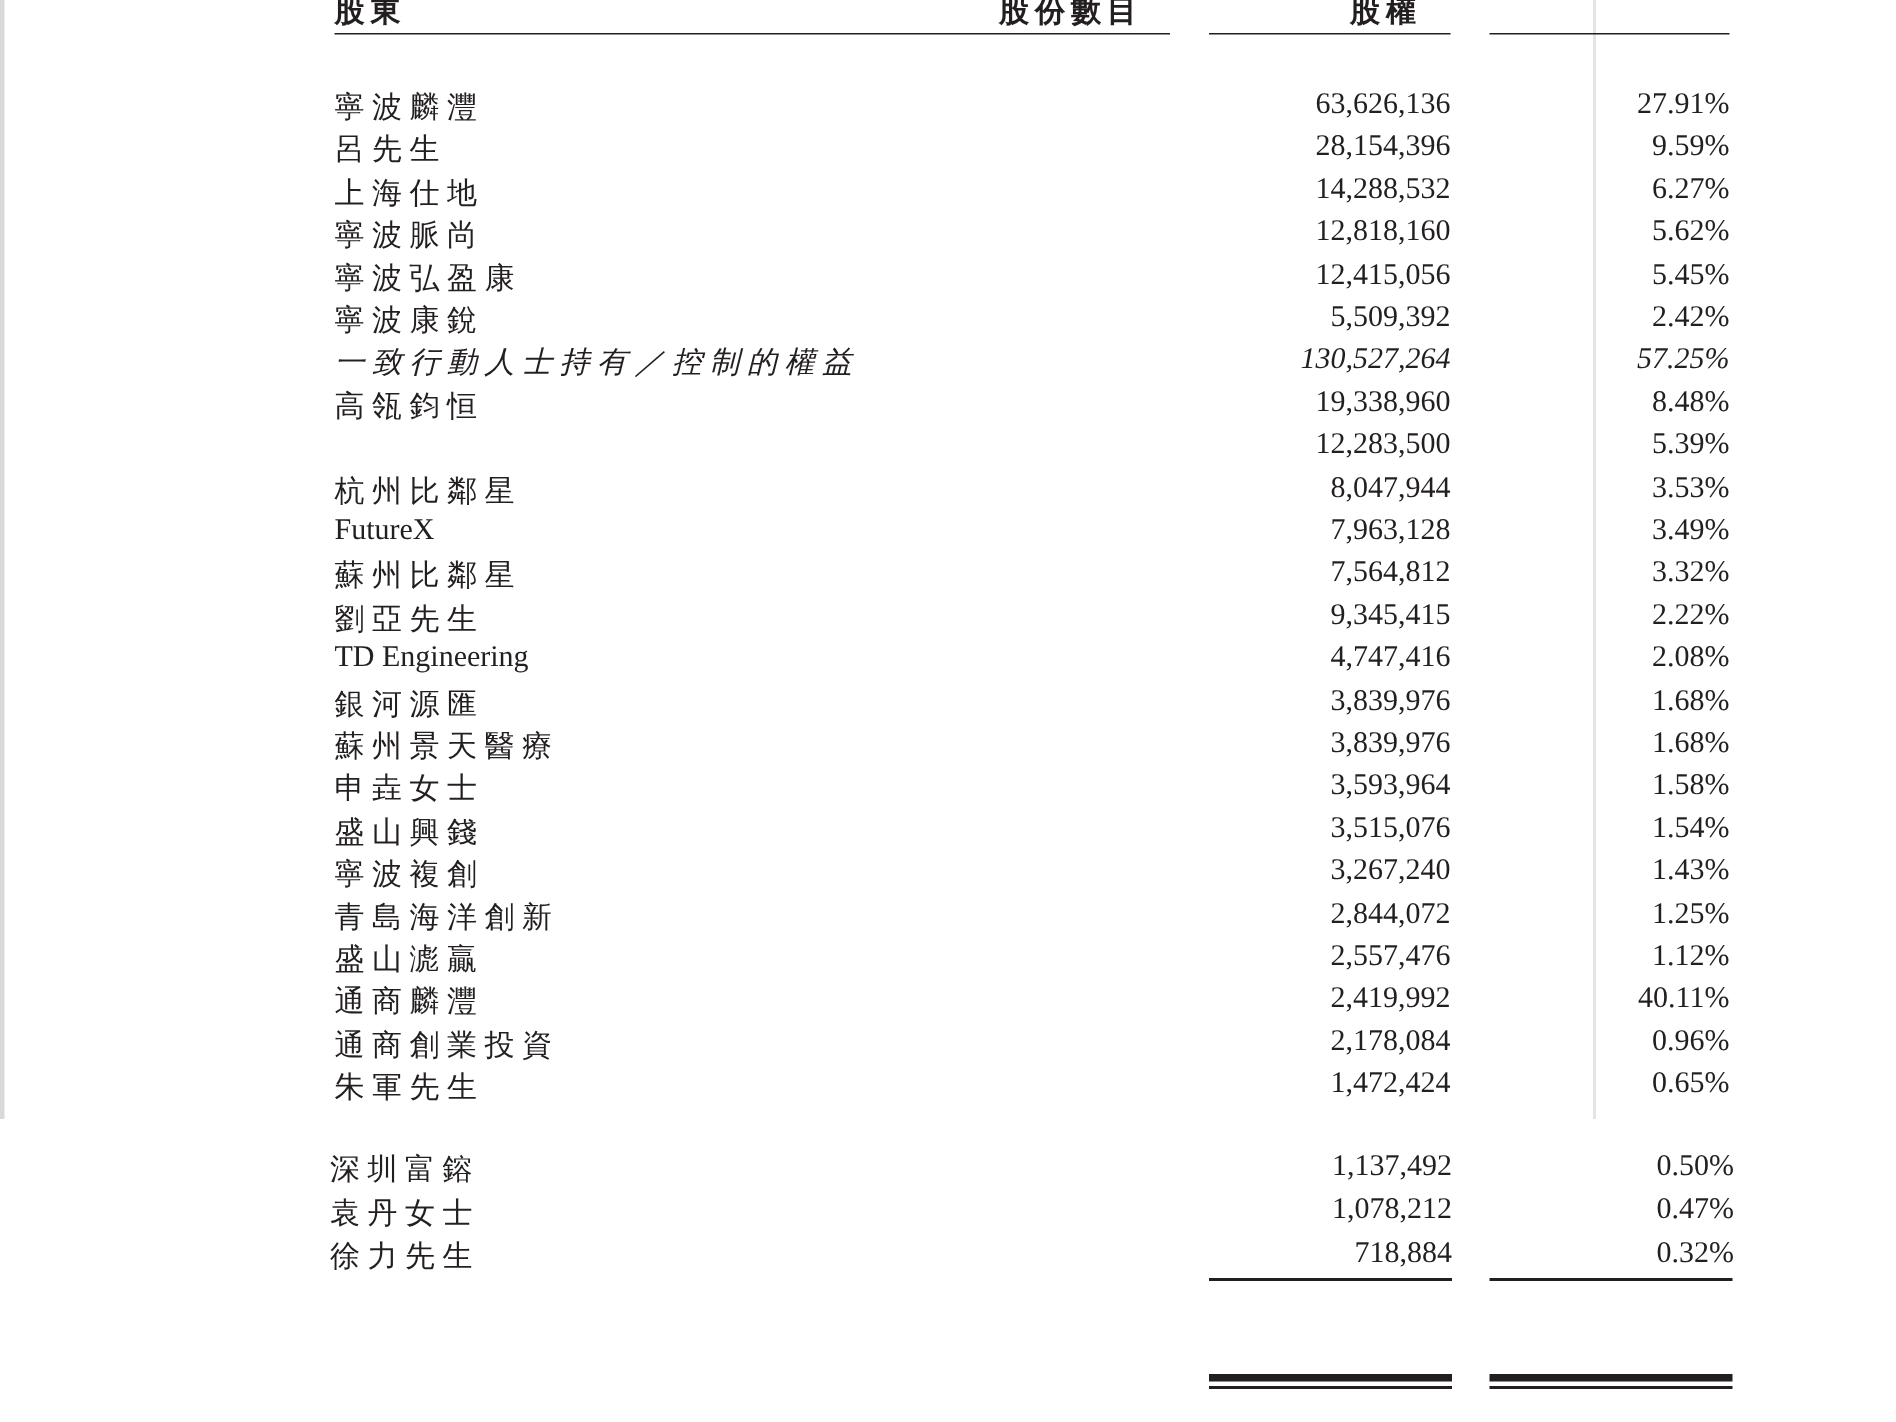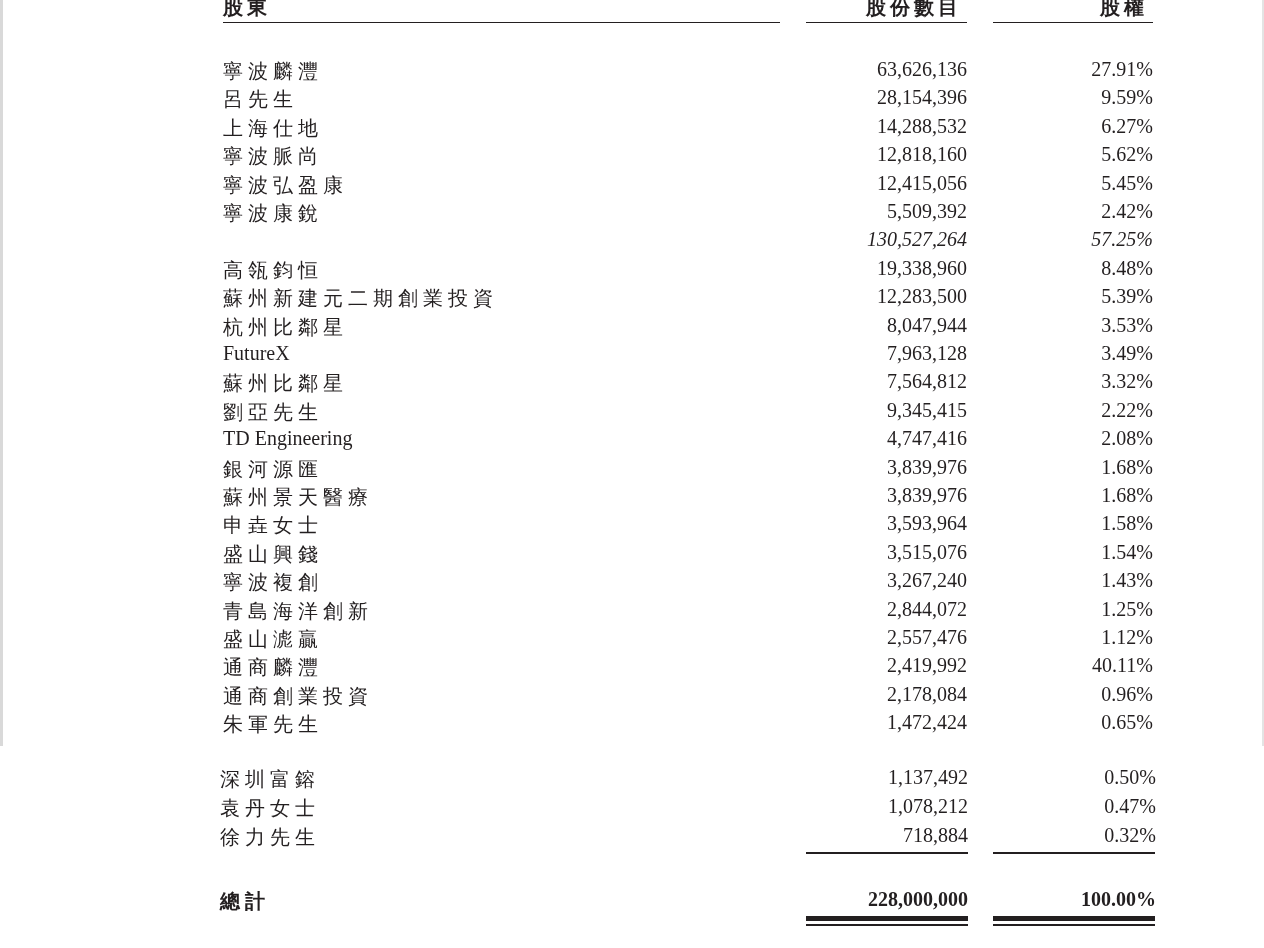--- a/index.html
+++ b/index.html
@@ -1,18 +1,18 @@
 <!DOCTYPE html>
 <html><head>
 <meta charset="utf-8">
 <style>
   html, body { margin: 0; padding: 0; background: #ffffff; }
   body { width: 1264px; height: 948px; position: relative; overflow: hidden;
          font-family: "Liberation Serif", "DejaVu Serif", serif; color: #231f20; }
-  .page-top { position: absolute; left: 0; top: 0; width: 1264px; height: 746px;
+  .page-top { position: absolute; left: 0; top: 0; width: 1064px; height: 746px;
               border-left: 3px solid #d9d9d9; border-right: 2px solid #e4e4e4; box-sizing: border-box; }
   .hdr { position: absolute; top: -6px; font-size: 20px; letter-spacing: 4px; font-weight: bold; color: #231f20; }
   .hdr-name { left: 220px; }
   .hdr-shares { right: 300px; text-align: right; }
   .hdr-pct { right: 114px; text-align: right; }
   .rule { position: absolute; height: 1px; background: #231f20; }
   .row { position: absolute; left: 0; width: 1264px; height: 28px; font-size: 20px; }
   .row .name { position: absolute; left: 220px; top: 0; letter-spacing: 5px; white-space: nowrap; text-align: right; }
   .row .name.latin { letter-spacing: 0; }
   .row .shares { position: absolute; right: 300px; top: 0; text-align: right; }
@@ -63,30 +63,30 @@
         <span class="name">寧波弘盈康</span>
         <span class="shares">12,415,056</span>
         <span class="pct">5.45%</span>
       </div>
       <div class="row" style="top: 200px;">
         <span class="name">寧波康銳</span>
         <span class="shares">5,509,392</span>
         <span class="pct">2.42%</span>
       </div>
       <div class="row italic" style="top: 228.4px;">
+        <span class="name">一致行動人士持有／控制的權益</span>
         <span class="shares">130,527,264</span>
         <span class="pct">57.25%</span>
       </div>
       <div class="row" style="top: 256.8px;">
         <span class="name">高瓴鈞恒</span>
         <span class="shares">19,338,960</span>
         <span class="pct">8.48%</span>
       </div>
       <div class="row" style="top: 285.2px;">
-        <span class="name">蘇州新建元二期創業投資</span>
         <span class="shares">12,283,500</span>
         <span class="pct">5.39%</span>
       </div>
       <div class="row" style="top: 313.6px;">
         <span class="name">杭州比鄰星</span>
         <span class="shares">8,047,944</span>
         <span class="pct">3.53%</span>
       </div>
       <div class="row" style="top: 342px;">
         <span class="name latin">FutureX</span>
@@ -179,22 +179,17 @@
       </div>
       <div class="brow" style="top: 78px;">
         <span class="name">徐力先生</span>
         <span class="shares">718,884</span>
         <span class="pct">0.32%</span>
       </div>
     </div>
   <div class="rule" style="left:806px; top:106px; width:162px; height:2px;"></div>
   <div class="rule" style="left:993px; top:106px; width:162px; height:2px;"></div>
 
-  <div class="brow total" style="top:142px;">
-    <span class="name">總計</span>
-    <span class="shares">228,000,000</span>
-    <span class="pct">100.00%</span>
-  </div>
   <div class="thick" style="left:806px; top:170px; width:162px;"></div>
   <div class="rule" style="left:806px; top:178px; width:162px; height:2px;"></div>
   <div class="thick" style="left:993px; top:170px; width:162px;"></div>
   <div class="rule" style="left:993px; top:178px; width:162px; height:2px;"></div>
 </div>
 
 </body></html>

